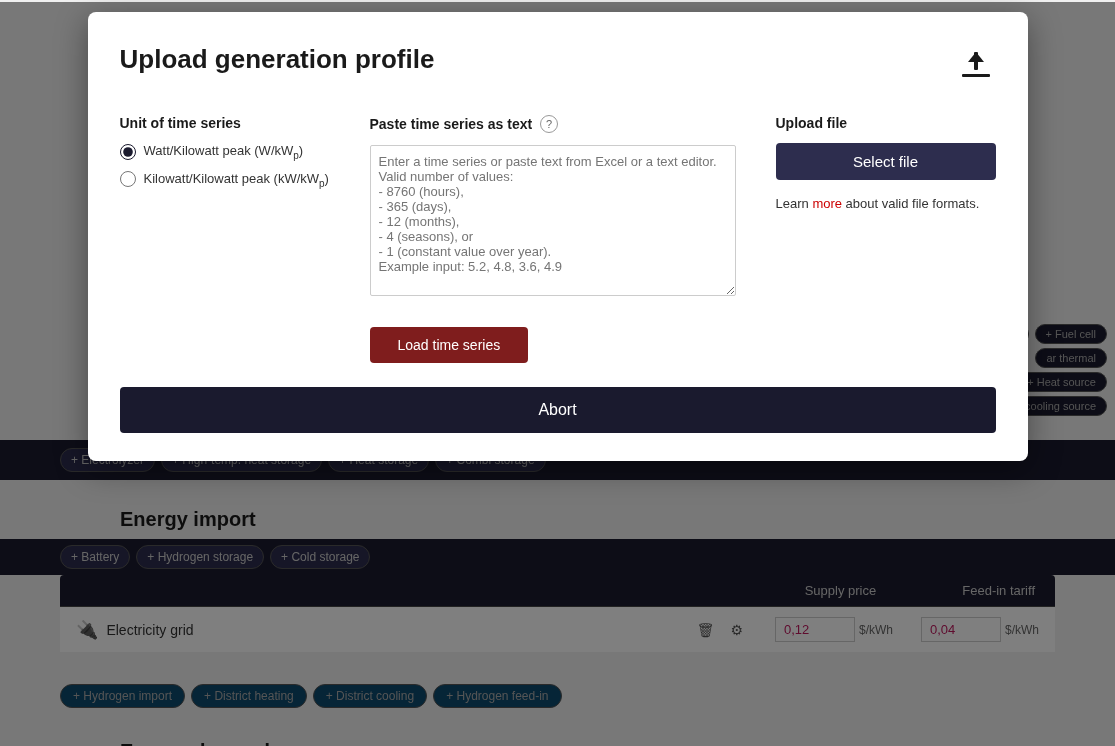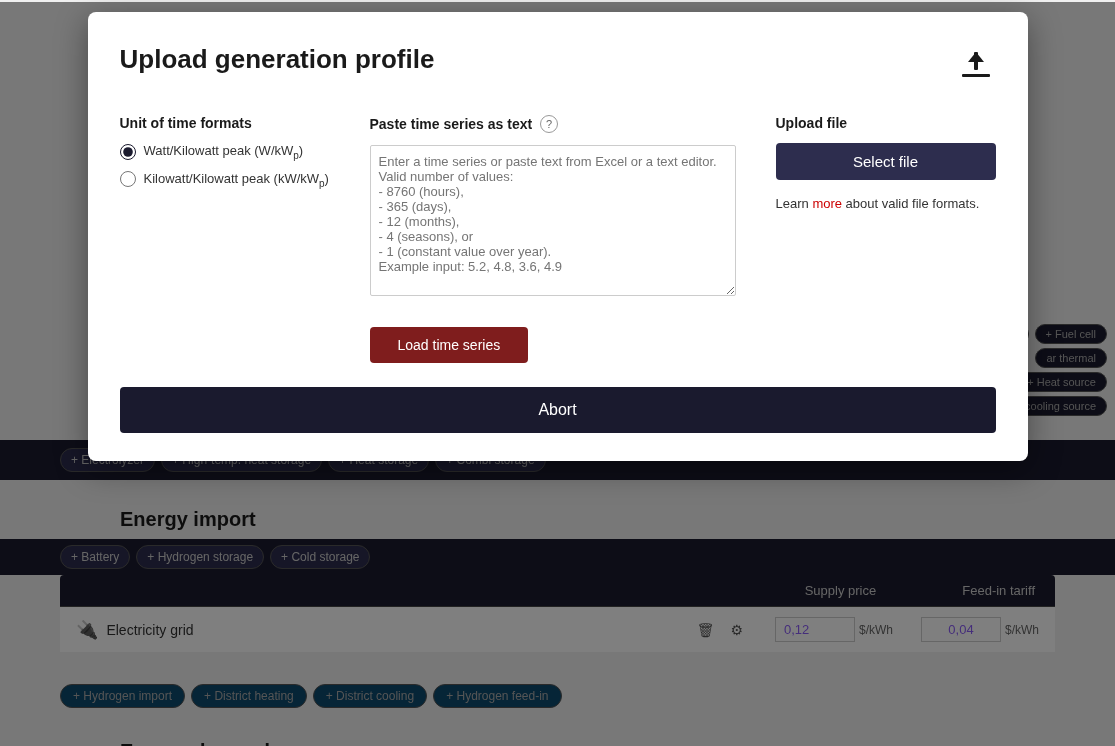--- a/index.html
+++ b/index.html
@@ -44,21 +44,21 @@
       background: #1a1a2e;
       margin: 0 60px;
       border-radius: 4px;
     }
 
     .bg-input {
       border: 1px solid #ccc;
       padding: 4px 8px;
       width: 80px;
       font-size: 13px;
-      color: #8b5cf6;
+      color: #be185d;
     }
 
     .bg-action-chips {
       display: flex;
       flex-wrap: wrap;
       gap: 6px;
       padding: 8px 60px;
     }
 
     .bg-action-chip {
@@ -296,21 +296,21 @@
 
       <span style="font-size:18px;">🔌</span>
       <span style="flex:1; font-size:14px; color:#333;">Electricity grid</span>
       <button class="icon-btn-small">🗑</button>
       <button class="icon-btn-small">⚙</button>
       <div style="display:flex; align-items:center; gap:4px; margin-left:20px;">
         <input class="bg-input" type="text" value="0,12" style="width: 80px; border: 1px solid rgb(204, 204, 204); padding: 4px 8px;">
         <span style="font-size:12px; color:#666;">$/kWh</span>
       </div>
       <div style="display:flex; align-items:center; gap:4px; margin-left:20px;">
-        <input class="bg-input" type="text" value="0,04" style="width: 80px; border: 1px solid rgb(204, 204, 204); padding: 4px 8px; text-align: center;">
+        <input class="bg-input" type="text" value="0,04" style="width: 80px; border: 1px solid rgb(204, 204, 204); padding: 4px 8px;">
         <span style="font-size:12px; color:#666;">$/kWh</span>
       </div>
     </div>
   </div>
 
   <div class="bg-action-chips">
     <span class="bg-action-chip">+ Hydrogen import</span>
     <span class="bg-action-chip">+ District heating</span>
     <span class="bg-action-chip">+ District cooling</span>
     <span class="bg-action-chip">+ Hydrogen feed-in</span>
@@ -349,21 +349,21 @@
           <rect x="14" y="4" width="4" height="18" rx="1" fill="#1a1a1a"></rect>
           <polygon points="16,4 8,14 24,14" fill="#1a1a1a"></polygon>
         </svg>
       </button>
     </div>
 
     
     <div class="modal-body">
 
       <div class="unit-section">
-        <div class="section-label">Unit of time formats</div>
+        <div class="section-label">Unit of time series</div>
         <div class="radio-group">
           <label class="radio-item">
             <input type="radio" name="unit" checked="" style="">
             <span>Watt/Kilowatt peak (W/kW<sub>p</sub>)</span>
           </label>
           <label class="radio-item">
             <input type="radio" name="unit" style="">
             <span>Kilowatt/Kilowatt peak (kW/kW<sub>p</sub>)</span>
           </label>
         </div>

